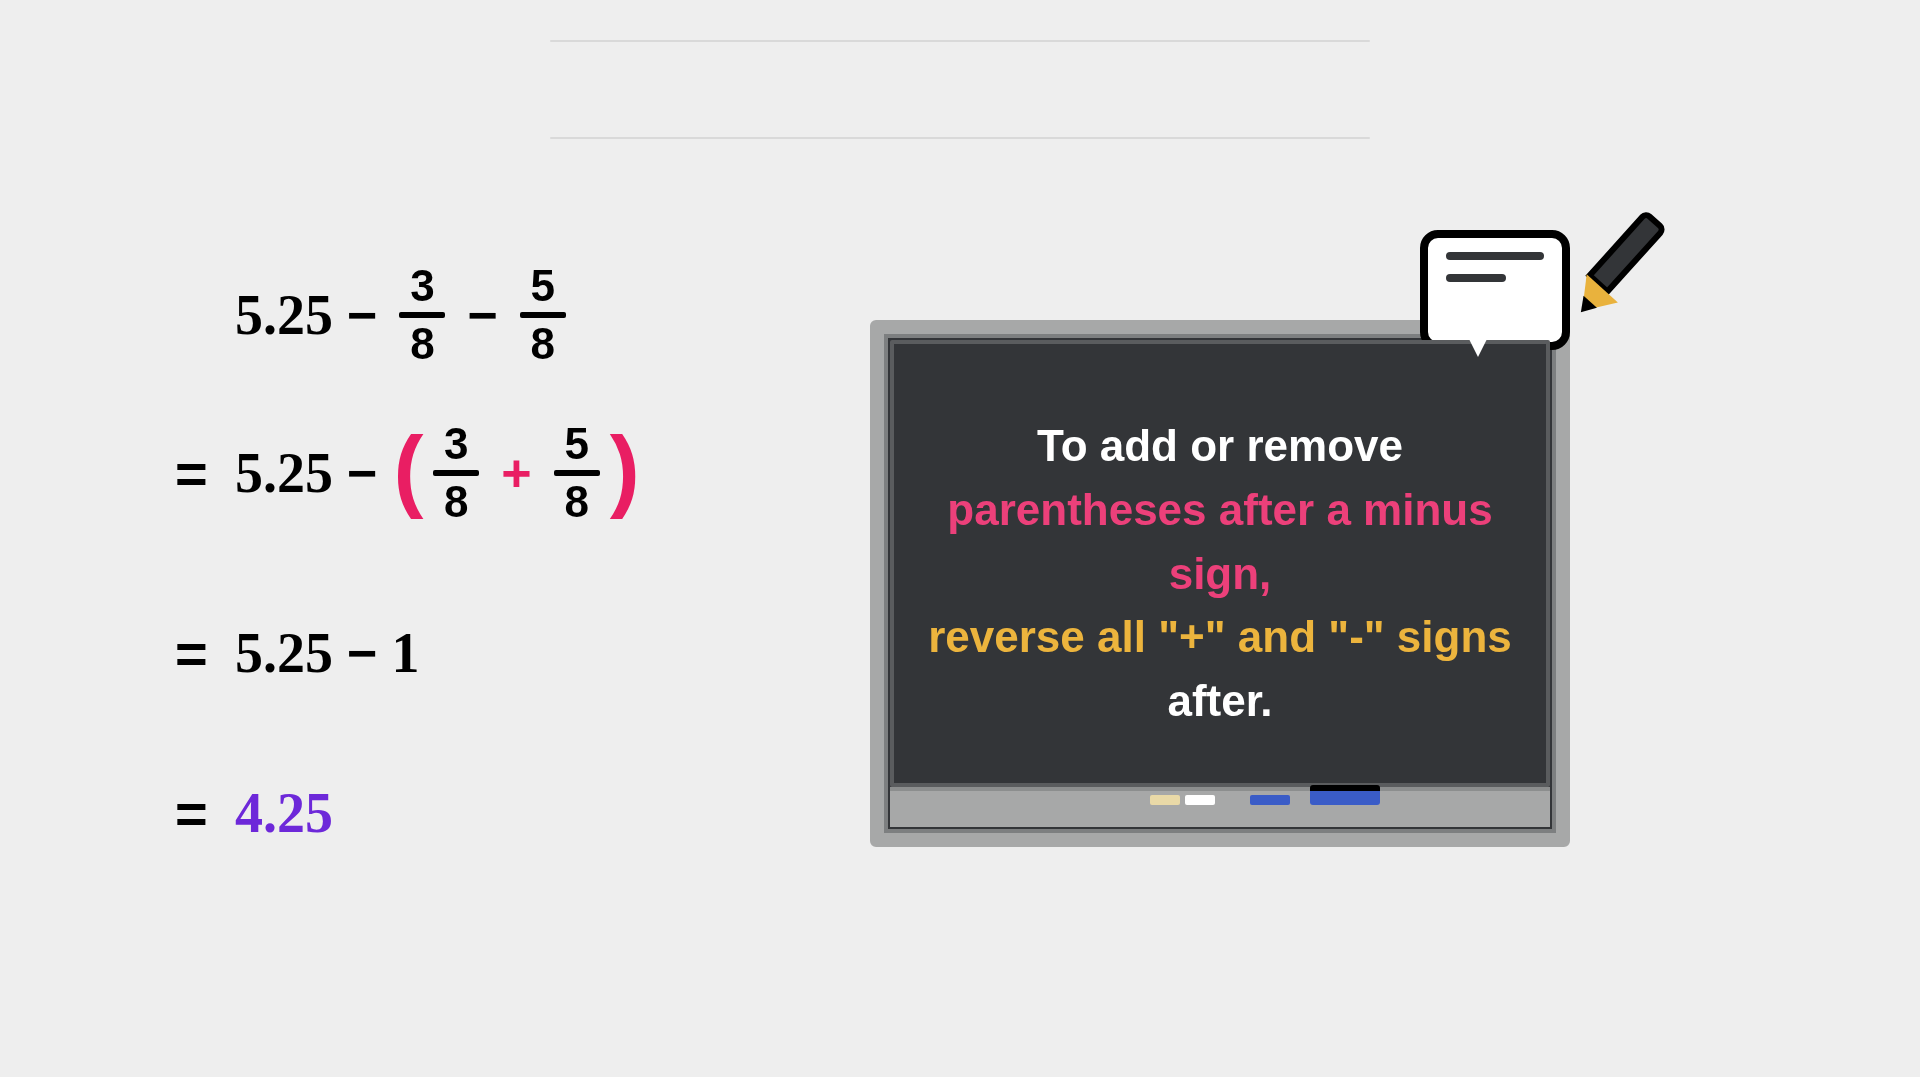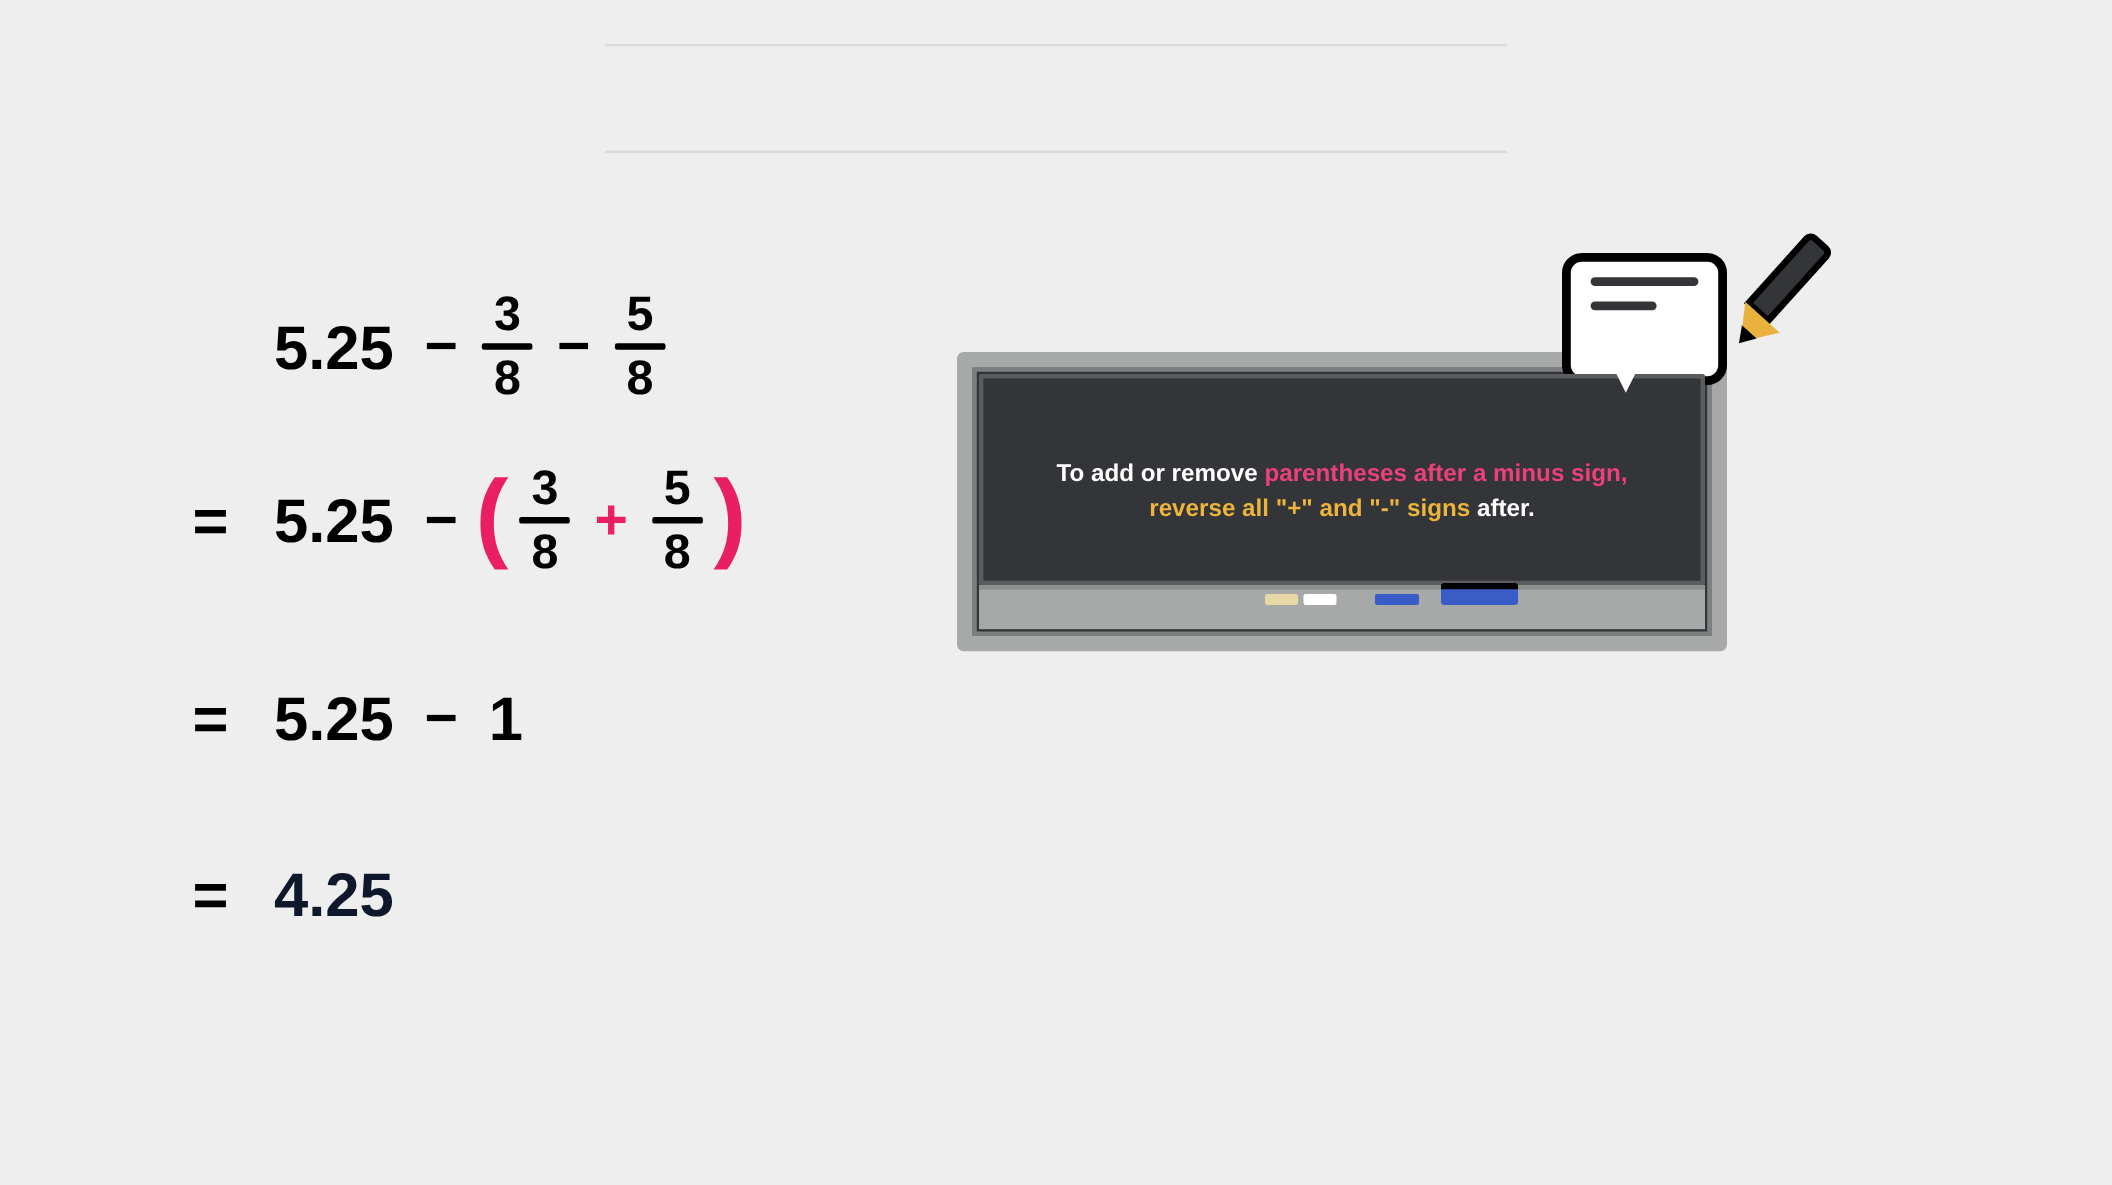--- a/index.html
+++ b/index.html
@@ -42,41 +42,41 @@
     color: #000;
   }
   .row {
     display: flex;
     align-items: center;
     margin-bottom: 70px;
     height: 110px;
   }
   .row.r1 { margin-bottom: 48px; }
   .eq { width: 60px; text-align: left; }
-  .num { margin: 0 14px; }
+  .num { margin: 0 0; font-family: Liberation Serif, serif; }
   .op { margin: 0 14px; font-size: 52px; }
   .frac {
     display: inline-flex;
     flex-direction: column;
     align-items: center;
     font-size: 44px;
     line-height: 1;
     margin: 0 8px;
   }
   .frac .top { padding-bottom: 4px; }
   .frac .bar {
     width: 46px;
     height: 6px;
     background: #000;
     border-radius: 2px;
   }
   .frac .bot { padding-top: 4px; }
   .pink { color: #e91e63; }
   .paren { font-size: 90px; font-weight: 900; margin: 0 2px; color: #e91e63; position: relative; top: -4px;}
-  .green { color: #0f172a; }
+  .green { color: #6d28d9; }
   .board-wrap {
     position: absolute;
     left: 870px;
     top: 320px;
     width: 700px;
   }
   .board-outer {
     border: 14px solid #a7a8a8;
     border-radius: 6px;
     background: #333538;
@@ -86,21 +86,21 @@
   .board-inner {
     background: #333538;
     border: 4px solid #5a5c5e;
     border-radius: 2px;
     padding: 70px 30px 50px 30px;
     text-align: center;
     position: relative;
   }
   .board-text {
     color: #fff;
-    font-size: 22px;
+    font-size: 44px;
     font-weight: 900;
     line-height: 1.45;
     text-align: center;
   }
   .bt-pink { color: #ec407a; }
   .bt-yellow { color: #ecb43d; }
   .tray {
     position: relative;
     height: 40px;
     background: #a7a8a8;

